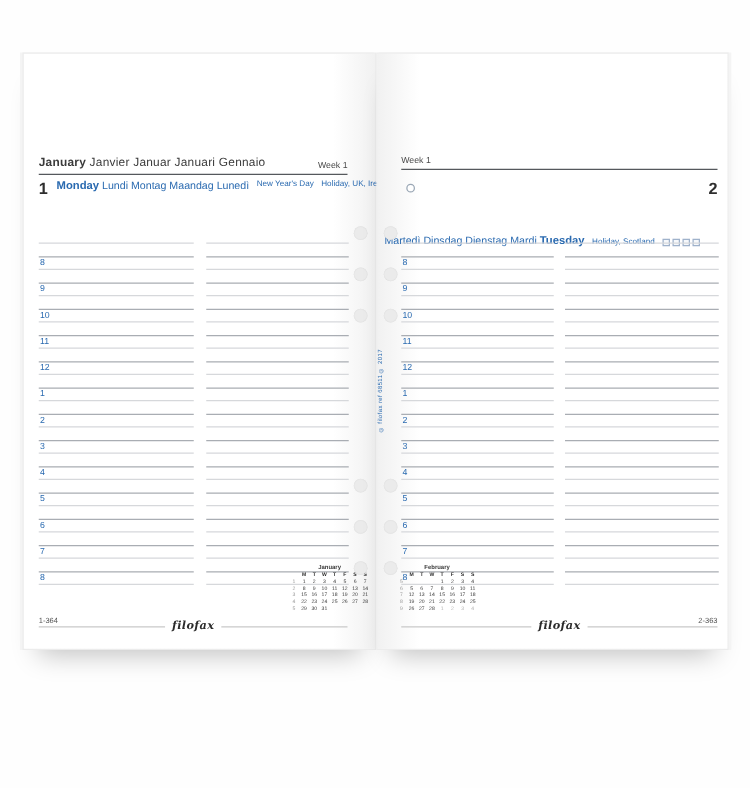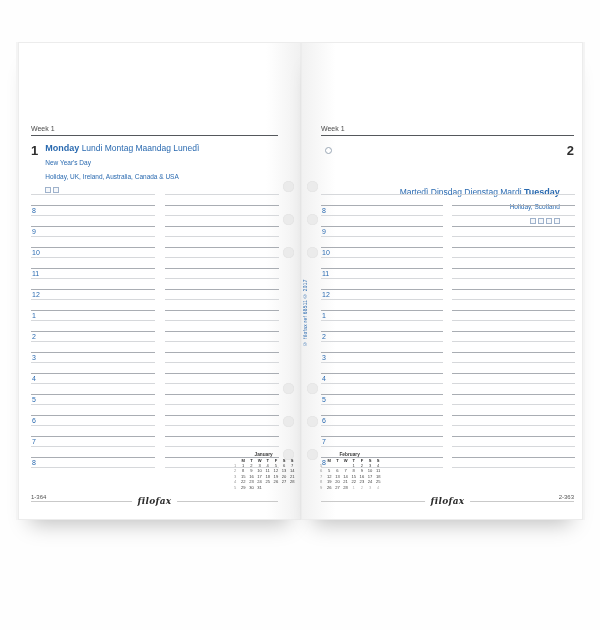--- a/index.html
+++ b/index.html
@@ -14,21 +14,21 @@
        border-bottom:1.5px solid #55585c;padding-bottom:3px;}
   .page-left .hdr{left:12px;right:22px;}
   .page-right .hdr{left:19px;right:8px;}
   .month-title{font-size:9.5px;color:#3a3a3a;letter-spacing:.2px;white-space:nowrap;}
   .month-title b{font-weight:700;}
   .week-label{font-size:7px;color:#4a4a4a;}
   .dayblock{position:absolute;top:101px;display:flex;gap:7px;}
   .page-left .dayblock{left:12px;right:22px;}
   .page-right .dayblock{left:19px;right:8px;justify-content:flex-end;}
   .day-num{font-size:13px;font-weight:700;color:#2e2e2e;line-height:1;}
-  .day-text{display:flex;flex-direction:column;gap:6px;}
+  .day-text{display:flex;flex-direction:row;gap:6px;}
   .page-right .day-text{align-items:flex-end;margin-top:44px;}
   .day-line1{font-size:8.5px;color:#2a6ab0;line-height:1.05;white-space:nowrap;}
   .day-line1 b{font-weight:700;font-size:9px;}
   .day-note{font-size:6.5px;color:#2a6ab0;line-height:1.15;white-space:nowrap;}
   .markers{display:flex;gap:2px;margin-top:1px;}
   .marker-box{width:6px;height:6px;border:1px solid #9fb2cb;background:#f6f8fb;box-sizing:border-box;}
   .grid-col{position:absolute;top:151px;height:276px;}
   .rule{position:absolute;left:0;right:0;}
   .rule-dark{height:1.5px;background:#a9adb3;}
   .rule-light{height:1px;background:#d6d8db;}
@@ -60,20 +60,21 @@
   .spine-imprint{position:absolute;left:0px;top:228px;writing-mode:vertical-rl;transform:rotate(180deg) scale(.8);
         transform-origin:center;font-size:6px;color:#2a6ab0;letter-spacing:.4px;white-space:nowrap;}
 </style>
 </head>
 <body>
 
 <div class="stage">
 
   <div class="page page-left">
     <div class="hdr">
+      <span class="month-title"><b>January</b>&nbsp;<span>Janvier Januar Januari Gennaio</span></span>
       <span class="week-label">Week 1</span>
     </div>
 
     <div class="dayblock">
       <span class="day-num">1</span>
       <span class="day-text">
         <span class="day-line1"><b>Monday</b> <span>Lundi Montag Maandag Lunedì</span></span>
         <span class="day-note">New Year's Day</span>
         <span class="day-note">Holiday, UK, Ireland, Australia, Canada &amp; USA</span>
         <span class="markers">

